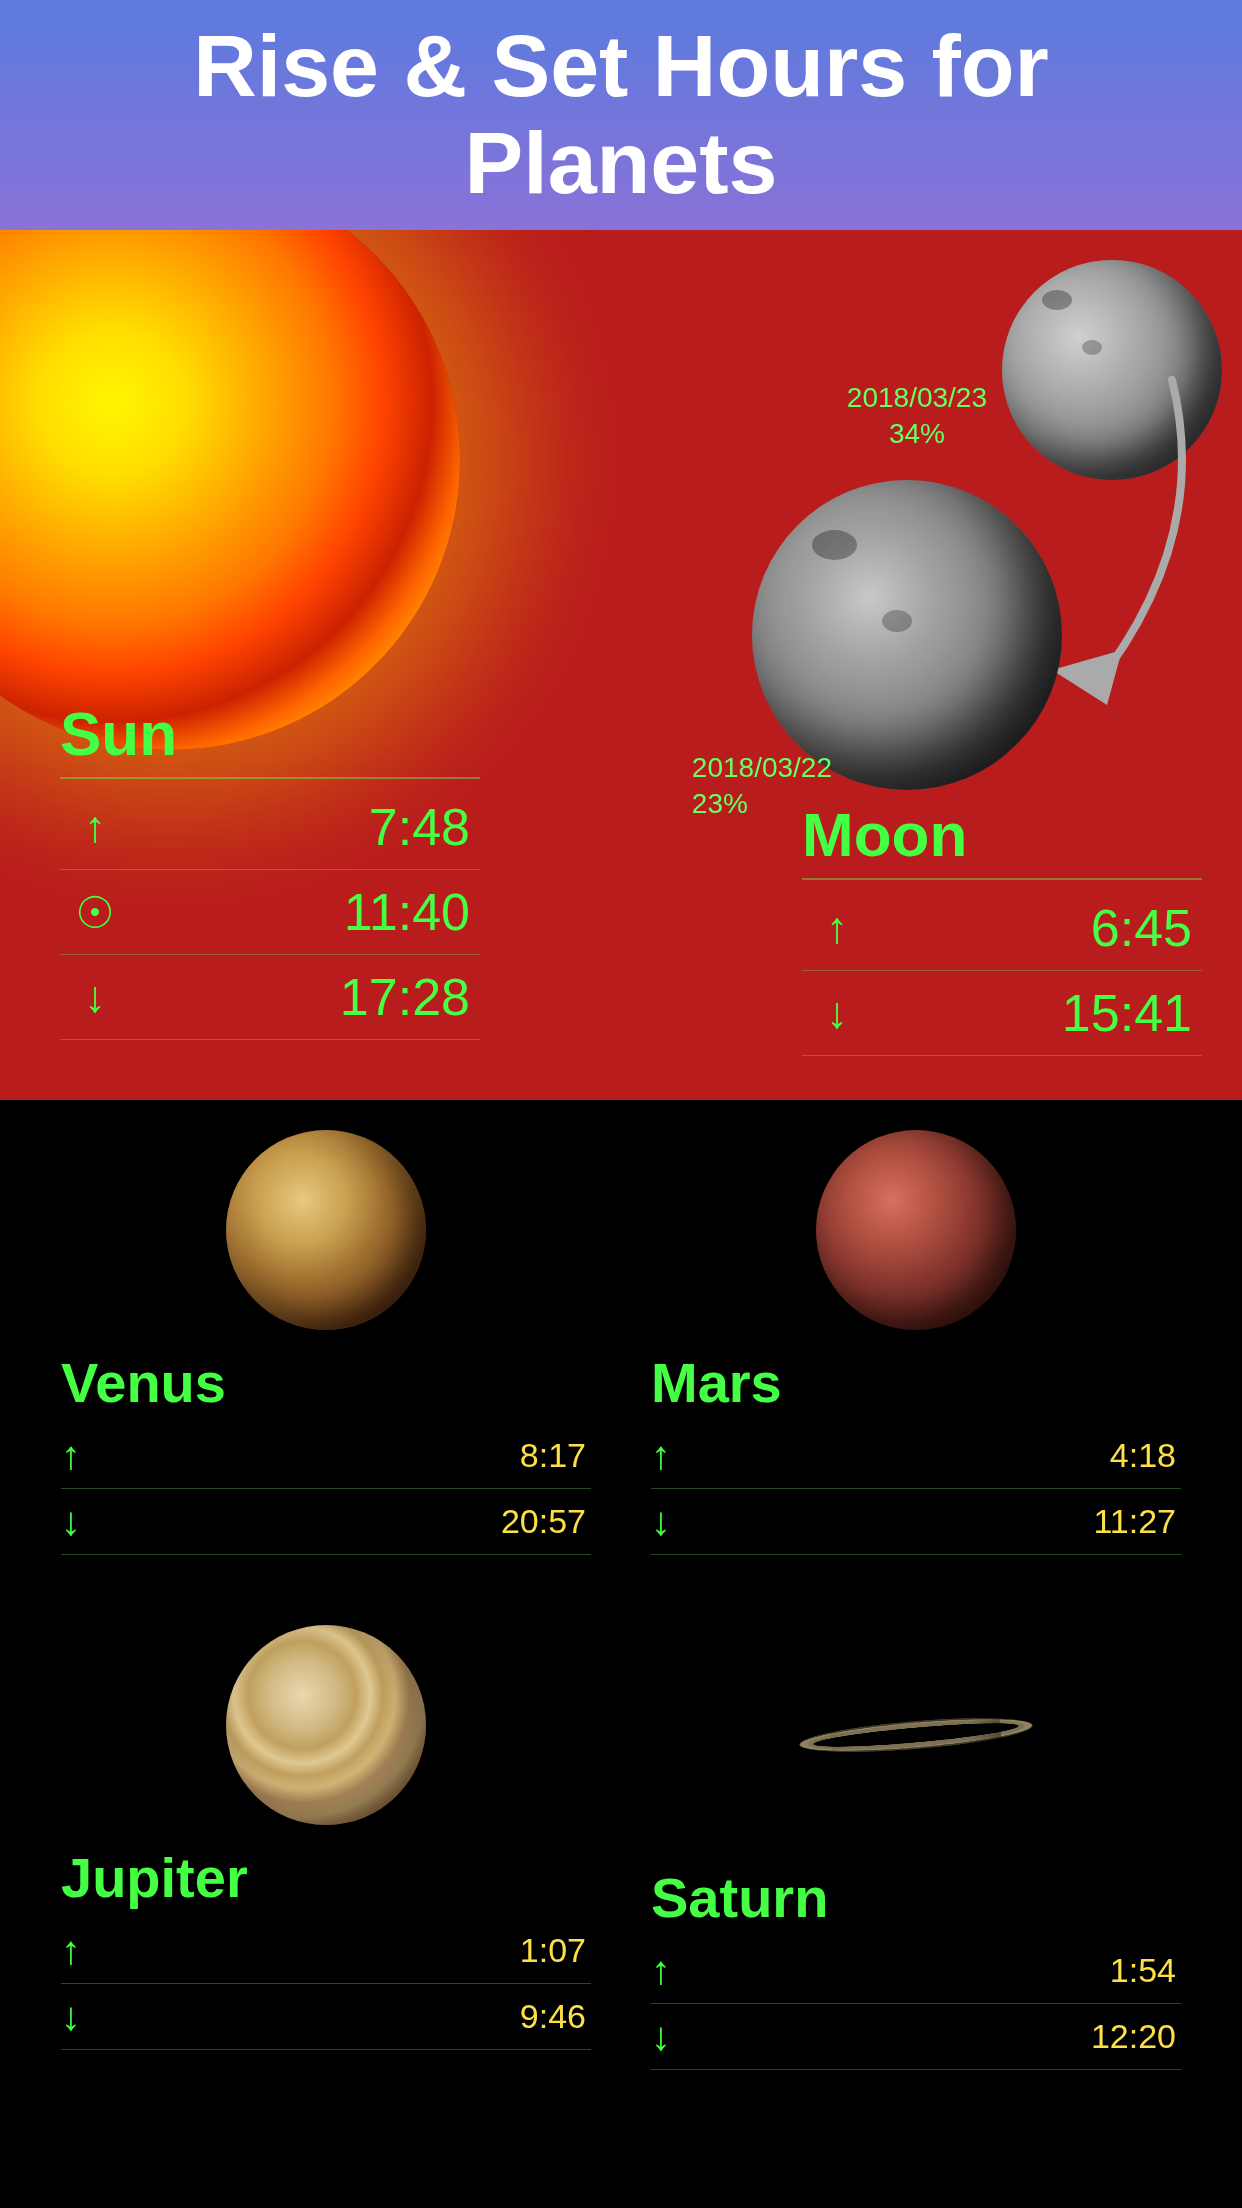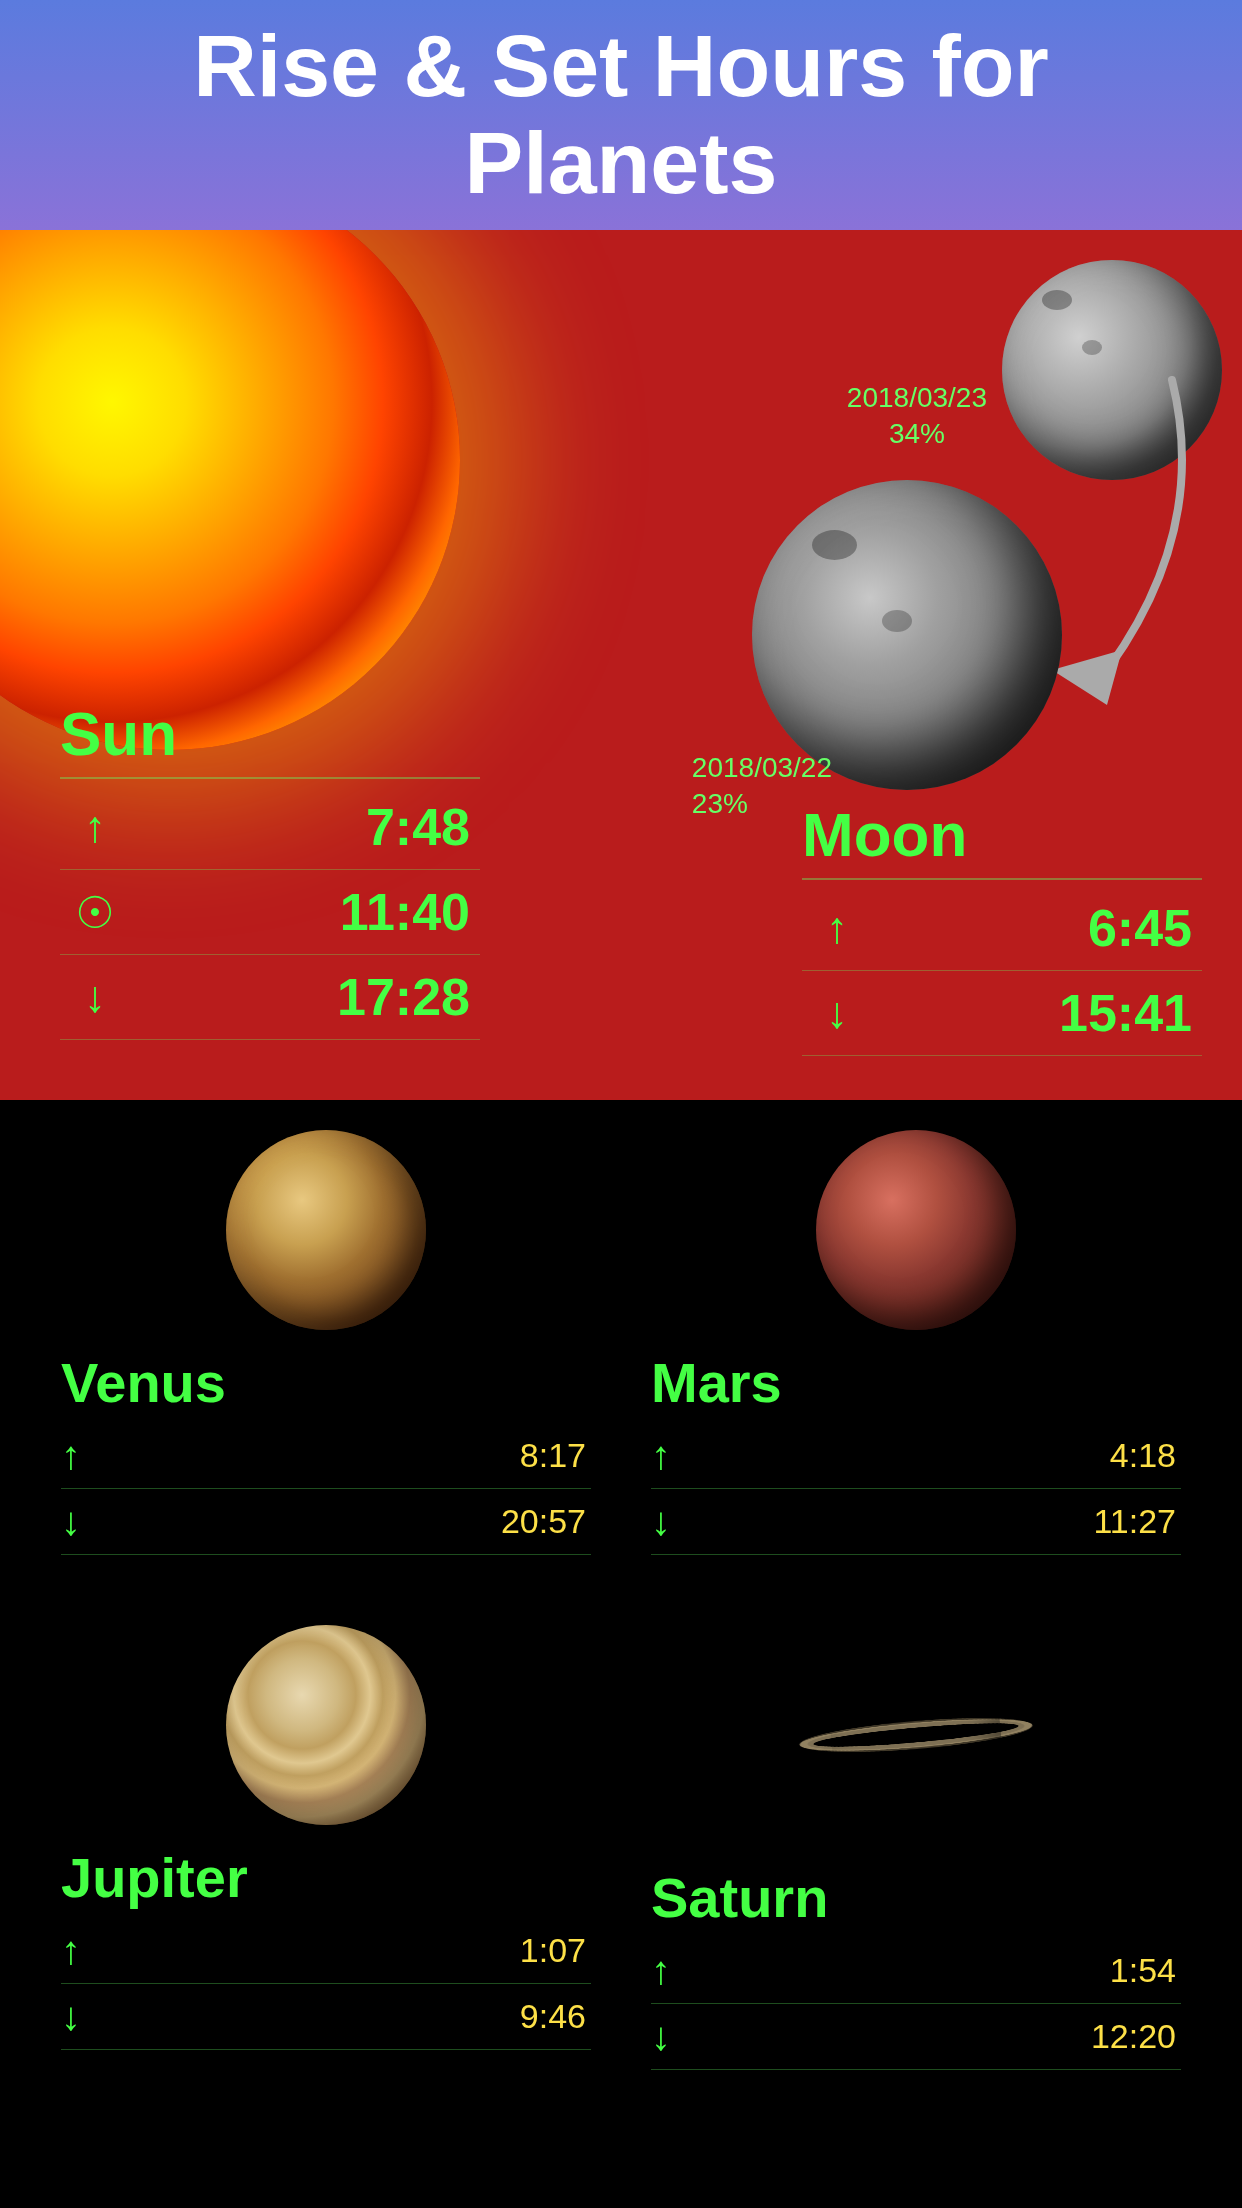--- a/index.html
+++ b/index.html
@@ -201,21 +201,21 @@
     .time-icon {
       color: #44ff44;
       font-size: 44px;
       width: 70px;
       text-align: center;
     }
 
     .time-value {
       color: #44ff44;
       font-size: 52px;
-      font-weight: 700;
+      font-weight: 400;
       margin-left: auto;
       margin-right: 10px;
     }
 
     
     .moon-panel {
       position: absolute;
       bottom: 44px;
       right: 40px;
       width: 400px;

